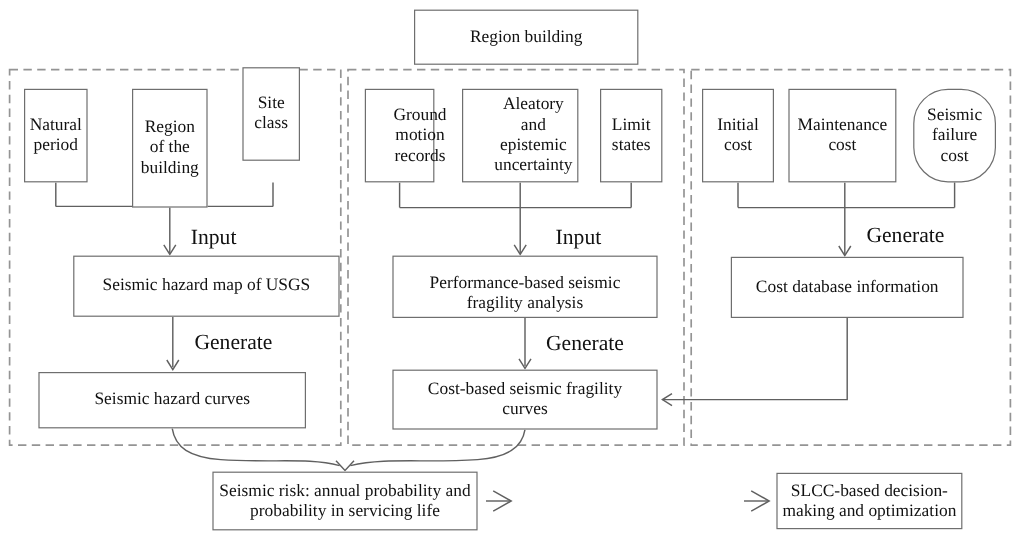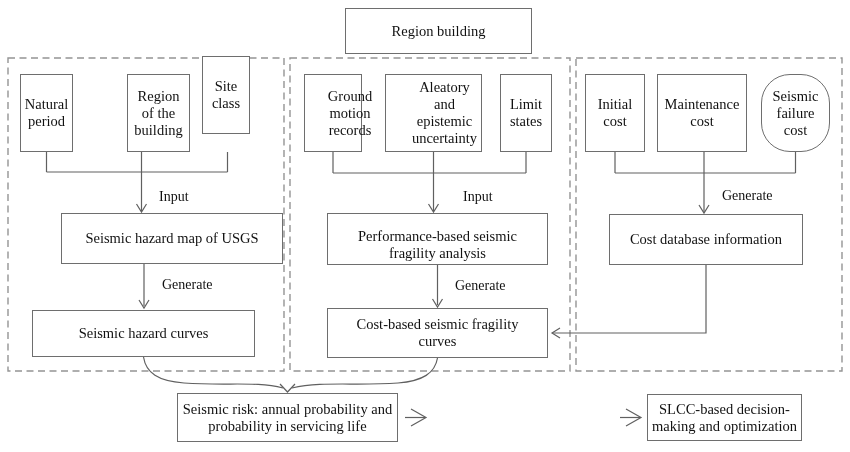--- a/index.html
+++ b/index.html
@@ -29,21 +29,21 @@
     text-align: center;
     font-size: 14.5px;
     line-height: 17px;
     z-index: 2;
     padding: 2px 4px;
   }
   .box.narrow { padding: 2px 2px; }
   .box.wide-pad { padding: 2px 10px; }
   .flow-label {
     position: absolute;
-    font-size: 14px;
+    font-size: 18px;
     line-height: 16px;
     white-space: nowrap;
     z-index: 2;
   }
 </style>
 </head>
 <body>
 
 <div class="stage">
 
@@ -98,21 +98,21 @@
     </g>
   </svg>
 
   <div class="box" style="left:345px; top:8px; width:187px; height:46px;">
     <span>Region building</span>
   </div>
 
   <div class="box narrow" style="left:20px; top:74px; width:53px; height:78px;">
     <span>Natural period</span>
   </div>
-  <div class="box narrow" style="left:110px; top:74px; width:63px; height:78px; padding:2px 4px;margin-left:17px;">
+  <div class="box narrow" style="left:110px; top:74px; width:63px; height:99px; padding:2px 4px;">
     <span>Region of the building</span>
   </div>
   <div class="box narrow" style="left:202px; top:56px; width:48px; height:78px;">
     <span>Site class</span>
   </div>
   <div class="flow-label" style="left:159px; top:189px;">Input</div>
   <div class="box" style="left:33px; top:213px; width:222px; height:51px;margin-left:28px;">
     <span>Seismic hazard map of USGS</span>
   </div>
   <div class="flow-label" style="left:162px; top:277px;">Generate</div>

